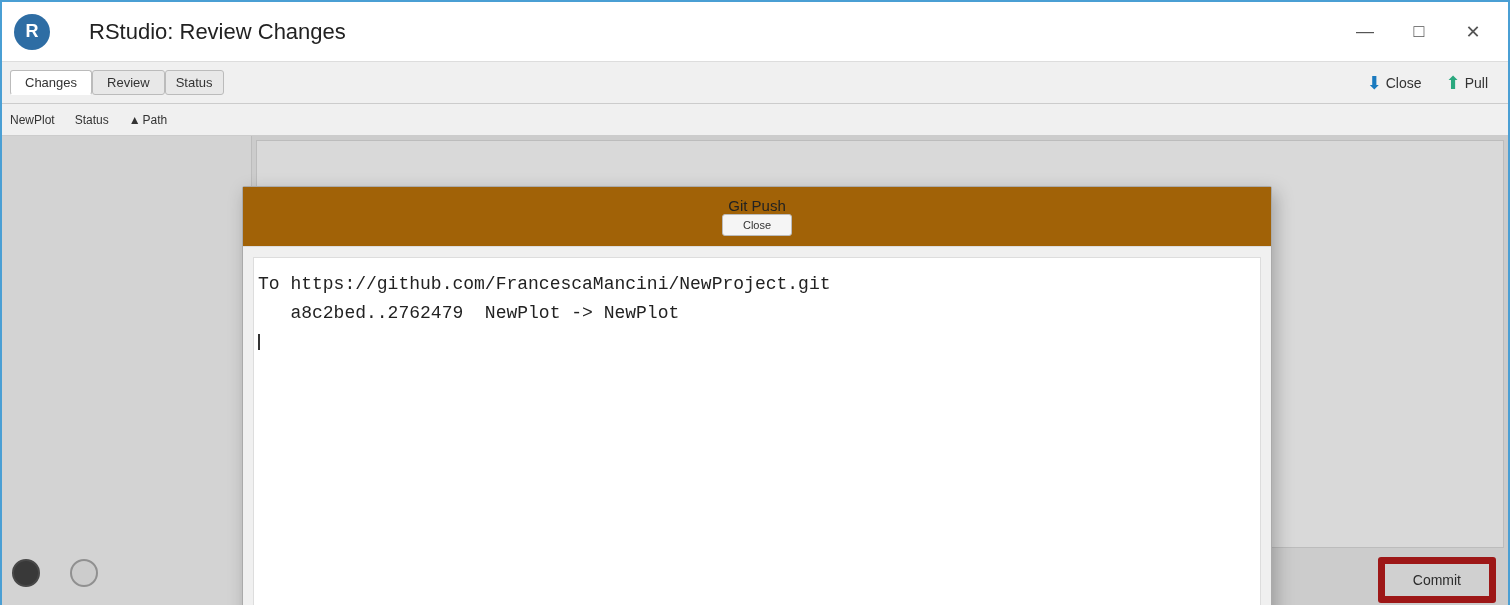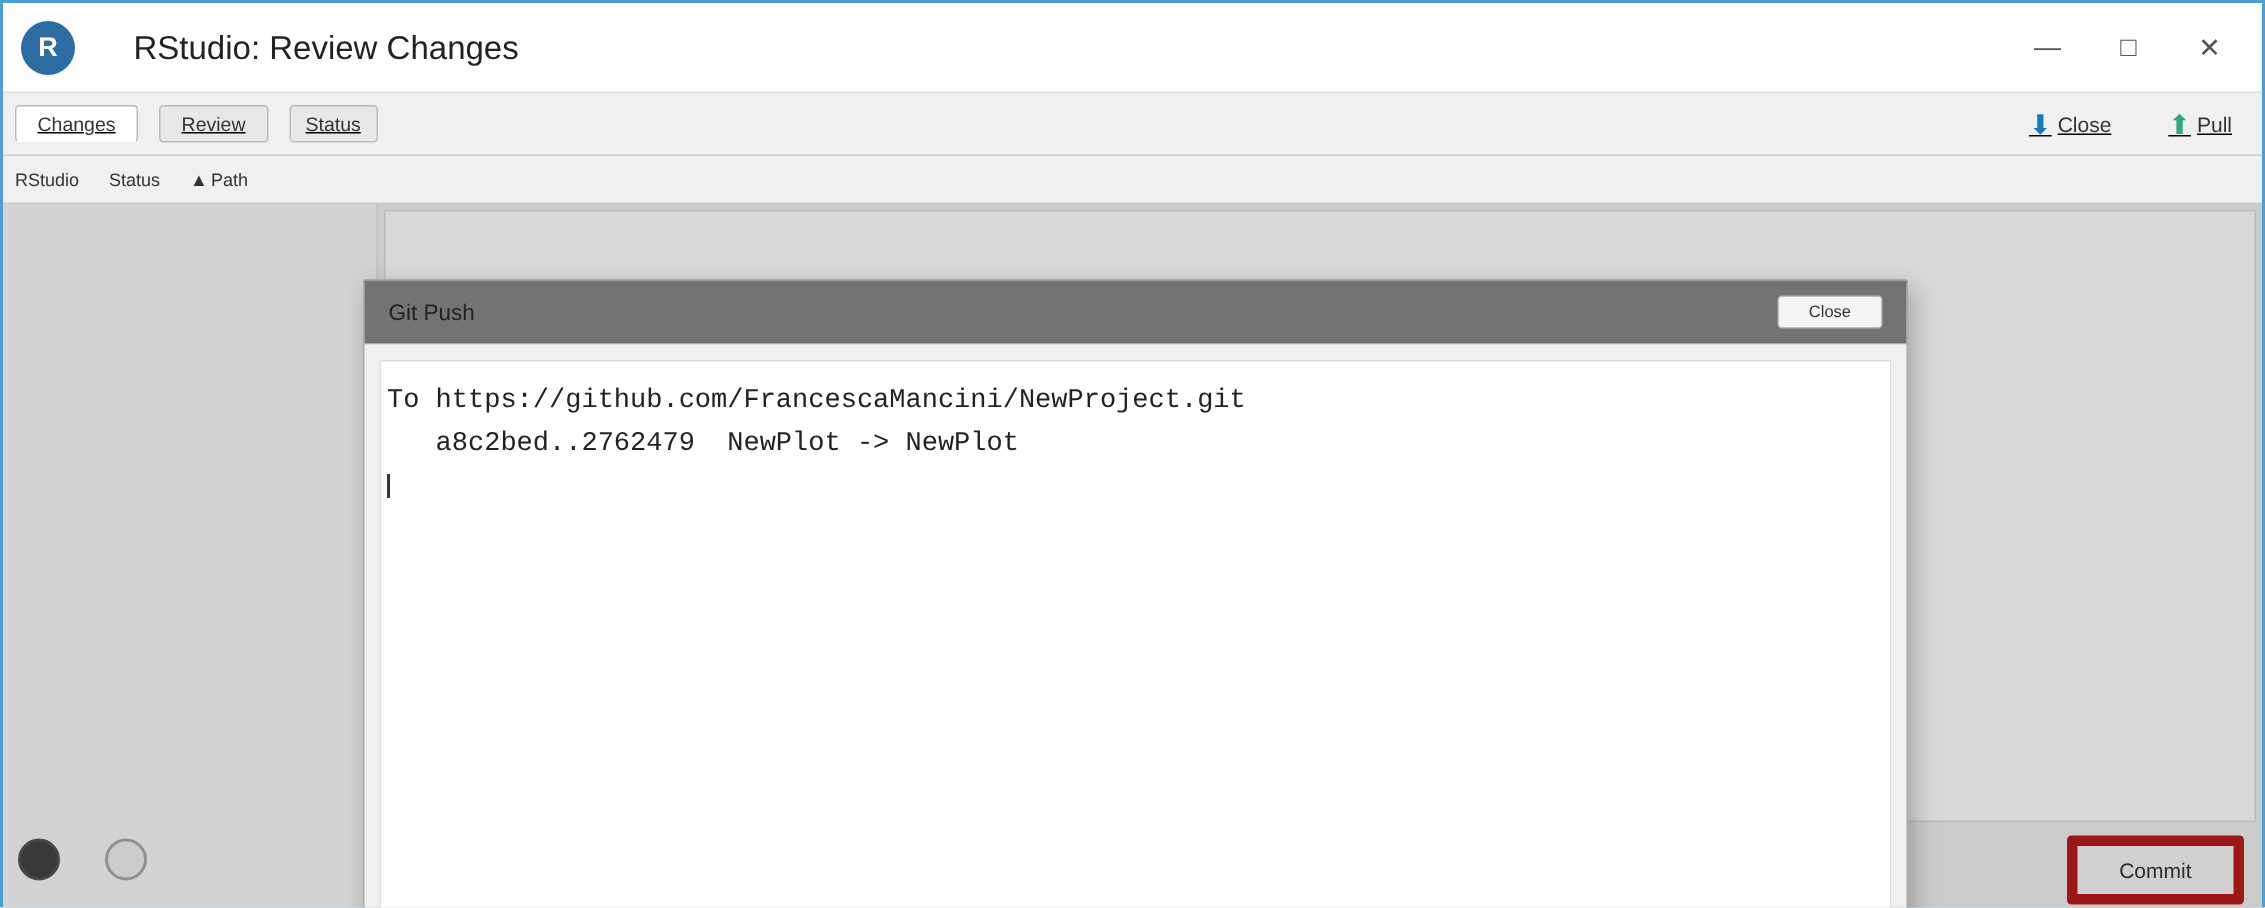--- a/index.html
+++ b/index.html
@@ -75,23 +75,22 @@
     }
 
     
     .toolbar-row {
       height: 42px;
       background: #f0f0f0;
       border-bottom: 1px solid #ccc;
       display: flex;
       align-items: center;
       padding: 0 8px;
-      gap: 14px;
-      position: relative;
-      text-decoration: underline;
+      gap: 0;
+      position: relative;
     }
 
     .tab-btn {
       padding: 4px 14px;
       border: 1px solid #bbb;
       background: #e8e8e8;
       cursor: pointer;
       font-size: 13px;
       border-radius: 3px;
       color: #333;
@@ -265,22 +264,23 @@
       box-shadow: 4px 6px 18px rgba(0,0,0,0.25);
       z-index: 20;
       border-radius: 2px;
     }
 
     .modal-header {
       display: flex;
       align-items: center;
       justify-content: space-between;
       padding: 10px 16px 10px 16px;
-      background: #737373;
+      background: #a16207;
       border-bottom: 1px solid #ddd;
+      flex-direction: column;
     }
 
     .modal-title {
       font-size: 15px;
       font-weight: 500;
       color: #222;
     }
 
     .modal-close-btn {
       padding: 4px 20px;
@@ -344,21 +344,21 @@
       <span class="pull-arrow">⬇</span>
       <span>Close</span>
     </button>
     <button class="push-btn">
       <span class="push-arrow">⬆</span>
       <span>Pull</span>
     </button>
   </div>
 
   <div class="col-header-row">
-    <span class="col-header">RStudio</span>
+    <span class="col-header">NewPlot</span>
     <span class="col-header">Status</span>
     <span class="col-header path">
       <span>▲</span>
       <span>Path</span>
     </span>
   </div>
 
   <div class="content-area">
 
     <div class="left-panel">

